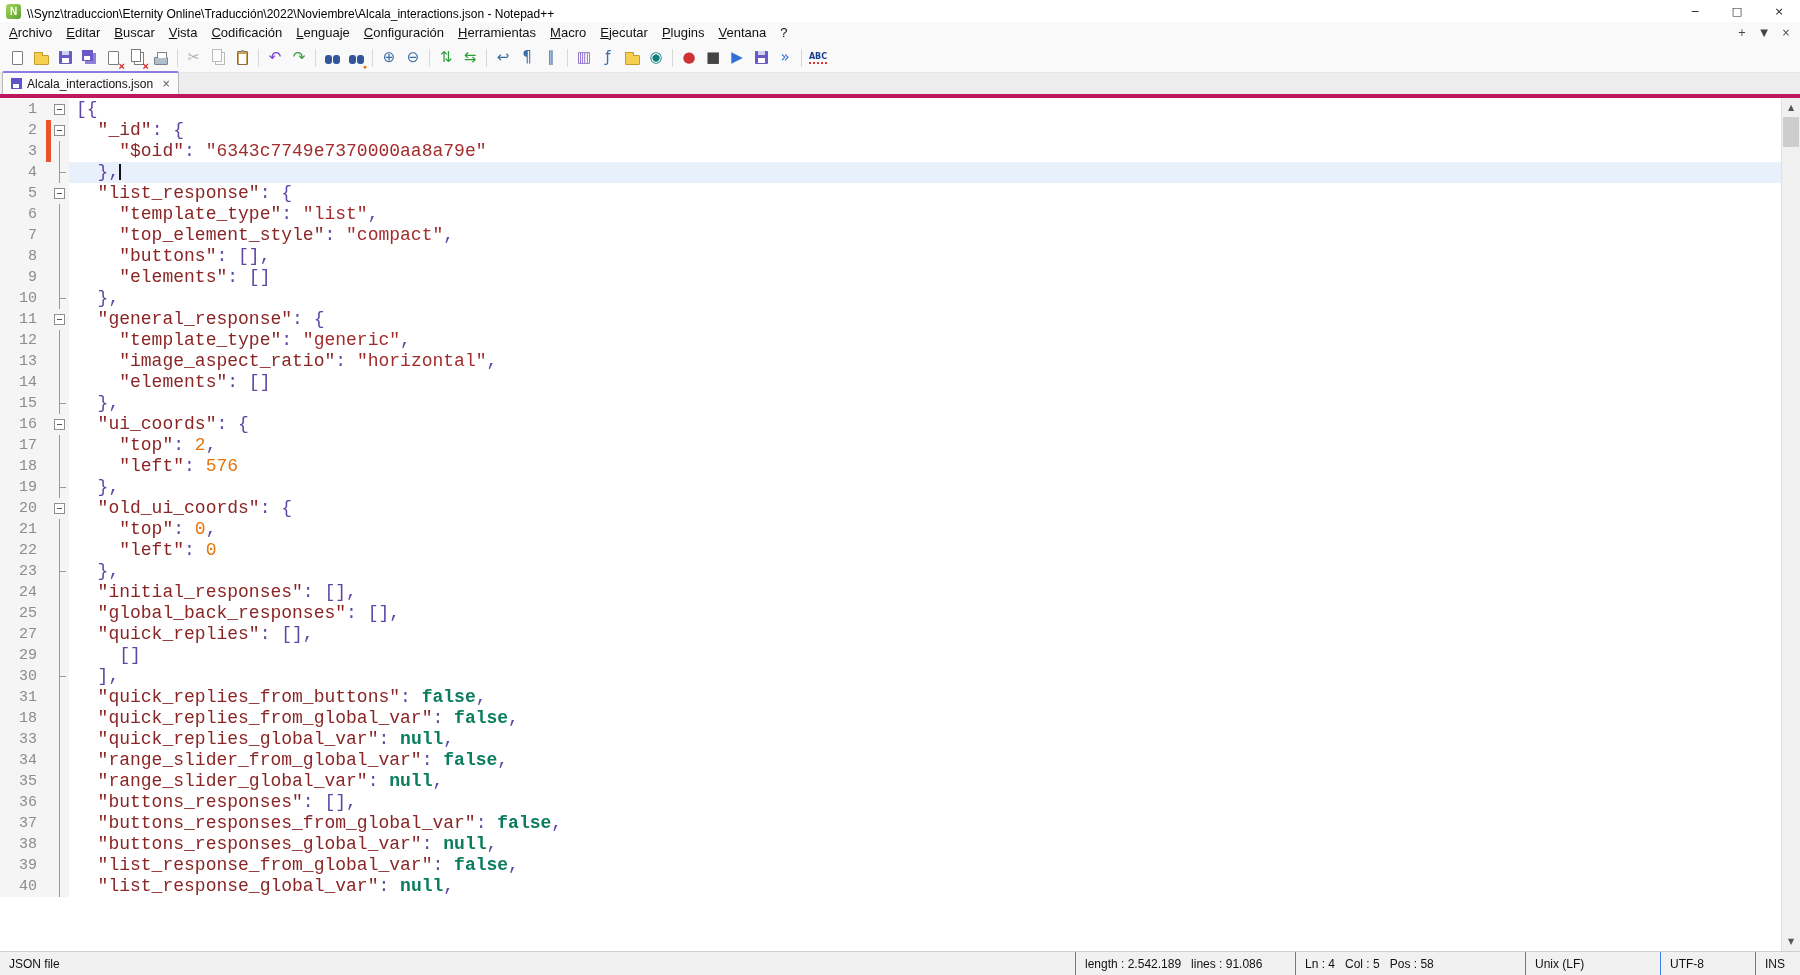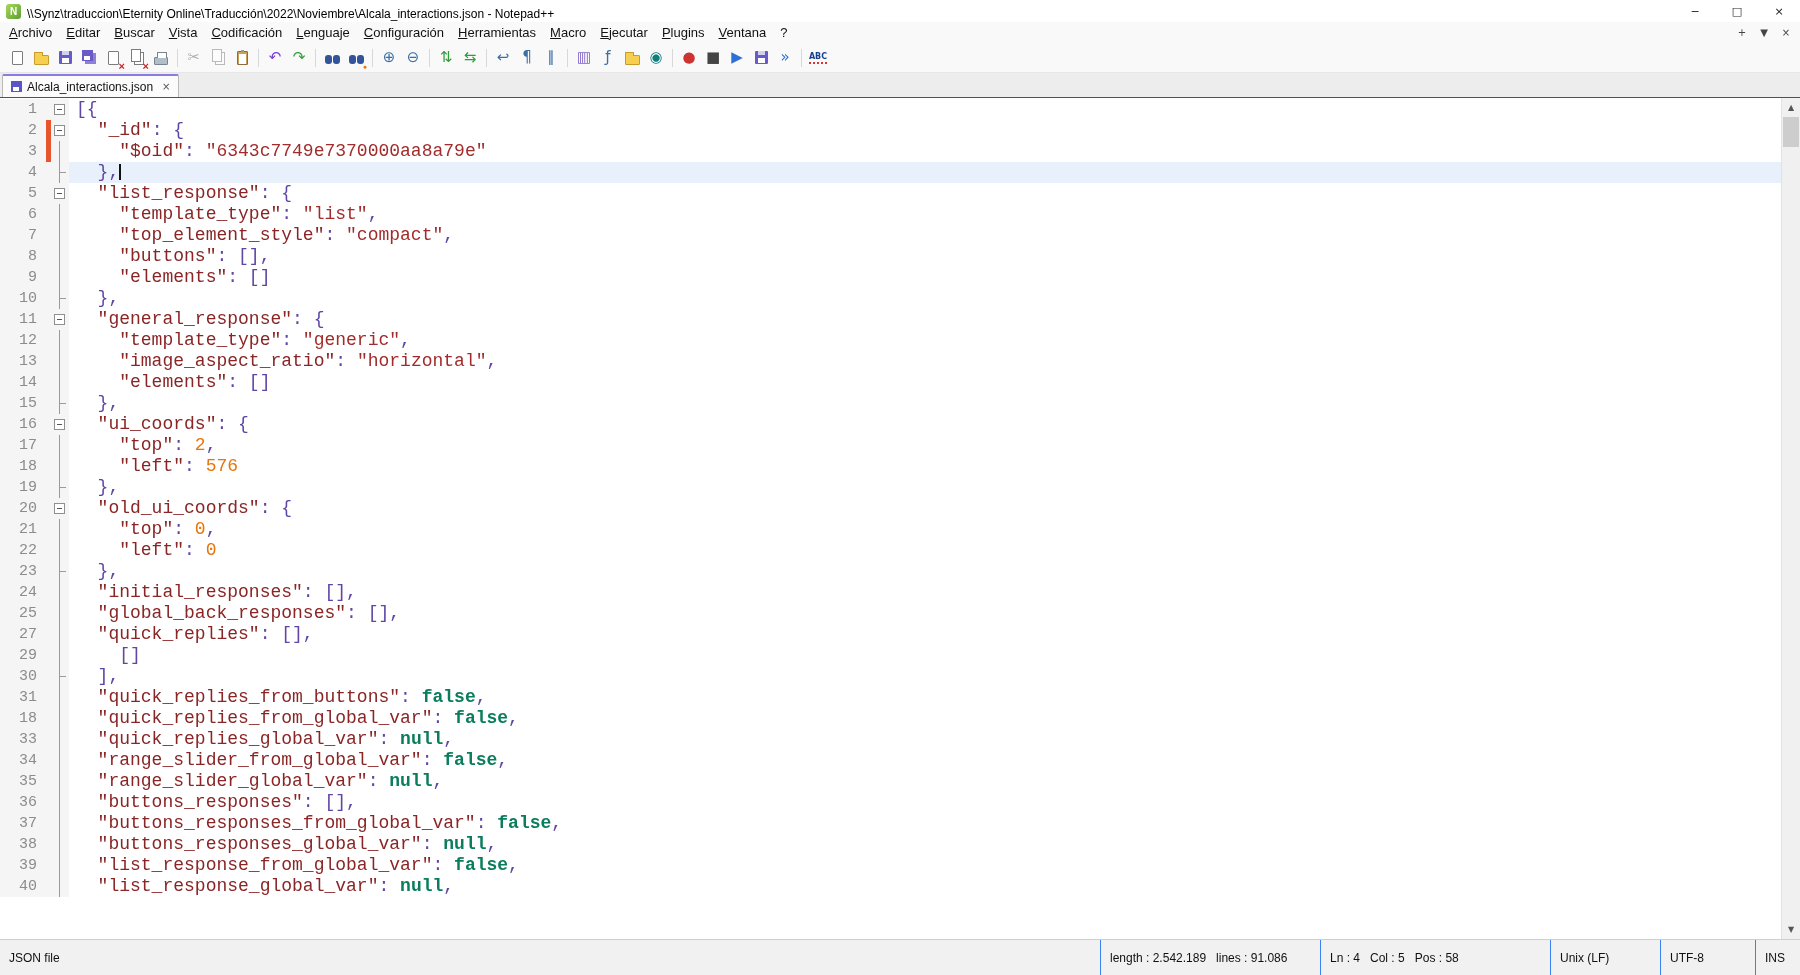--- a/index.html
+++ b/index.html
@@ -61,21 +61,21 @@
               background:#31549b; border-radius:3px; }
   .ic-binoc::before { left:0; } .ic-binoc::after { right:0; }
   .ic-abc { font-size:8px; font-weight:bold; color:#17408f; line-height:10px;
             border-bottom:2px dotted #d33; }
   .ov-x::after  { content:"×"; position:absolute; right:0px; bottom:-1px; color:#d22222;
                   font-weight:bold; font-size:11px; line-height:10px; }
   .ov-dot::after{ content:"●"; position:absolute; right:1px; bottom:0px; color:#e8750a; font-size:7px; line-height:7px; }
 
   
   .tabbar { height:25px; flex:none; background:#ededed; display:flex; align-items:flex-end;
-            padding-left:2px; border-bottom:1px solid #be185d; }
+            padding-left:2px; border-bottom:4px solid #be185d; }
   .tab { height:23px; display:inline-flex; align-items:center; gap:5px; padding:0 8px;
          background:#fbfbfb; border:1px solid #b9b9b9; border-bottom:none;
          border-top:2px solid var(--tab-accent,#8a7ce0); border-radius:2px 2px 0 0; font-size:12px; color:#111; }
   .tab-icon { width:11px; height:11px; background:#5b55c8; position:relative; flex:none; }
   .tab-icon::after { content:""; position:absolute; left:2px; bottom:1px; width:6px; height:4px; background:#fff; }
   .tab-close { font-size:10px; color:#555; margin-left:4px; font-family:"DejaVu Sans",sans-serif; }
 
   
   .editor { flex:1; display:flex; background:#fff; overflow:hidden; }
   .lines { flex:1; overflow:hidden; padding-top:1px;
@@ -104,27 +104,27 @@
 
   
   .vscroll { width:19px; flex:none; background:#f0f0f0; display:flex; flex-direction:column;
              border-left:1px solid #e2e2e2; }
   .sb-arrow { height:19px; flex:none; display:flex; align-items:center; justify-content:center;
               font-size:8px; color:#555; font-family:"DejaVu Sans",sans-serif; }
   .sb-track { flex:1; position:relative; }
   .sb-thumb { position:absolute; top:0; left:1px; right:1px; height:30px; background:#cdcdcd; }
 
   
-  .statusbar { height:36px; flex:none; background:#f1f1f1; border-top:1px solid #cfcfcf;
+  .statusbar { height:24px; flex:none; background:#f1f1f1; border-top:1px solid #cfcfcf;
                display:flex; font-size:12px; color:#111; }
   .sb-sec { white-space:pre; padding:0 9px; display:flex; align-items:center;
             border-left:1px solid #3b82f6; overflow:hidden; flex:none; }
   .sb-sec.first { flex:1 1 auto; border-left:none; }
   .w-len { width:220px; } .w-pos { width:230px; } .w-eol { width:110px; }
-  .w-enc { width:95px; }  .w-ins { width:45px; }
+  .w-enc { width:95px;margin-left:25px; }  .w-ins { width:45px; }
 </style>
 </head>
 <body>
 
 <div class="window">
 
   <div class="titlebar">
     <div class="app-icon">N</div>
     <div class="title-text">\\Synz\traduccion\Eternity Online\Traducción\2022\Noviembre\Alcala_interactions.json - Notepad++</div>
     <div class="caption-buttons">

